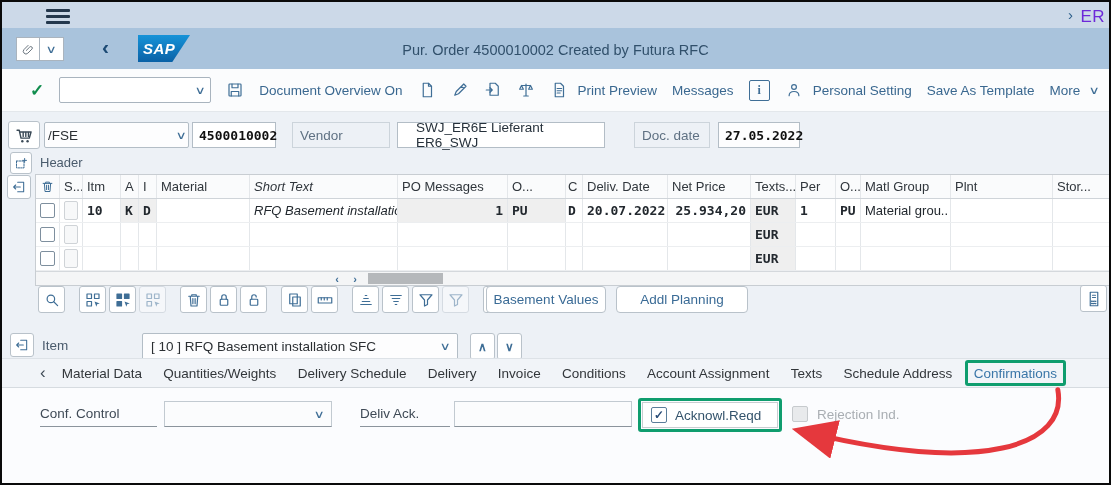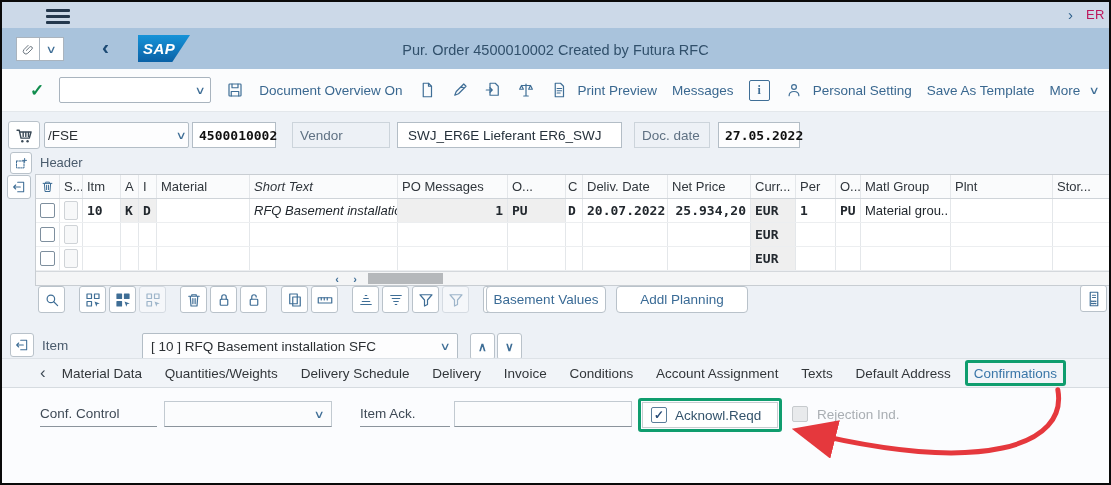--- a/index.html
+++ b/index.html
@@ -3,21 +3,21 @@
 <meta charset="utf-8">
 <style>
   html,body{margin:0;padding:0;background:#fff;font-family:"Liberation Sans",sans-serif;}
   .screen{position:relative;width:1111px;height:485px;border:2px solid #0a0a0a;box-sizing:border-box;background:#edf1f6;overflow:hidden;}
   .abs{position:absolute;}
   
   .topbar{left:0;top:0;width:100%;height:26px;background:#ccd9e8;}
   .burger{left:44px;top:7px;width:24px;display:flex;flex-direction:column;gap:3px;cursor:pointer;}
   .burger div{height:3px;background:#24384d;border-radius:1px;}
   .top-chev{right:36px;top:4px;color:#2d5f8a;font-size:15px;}
-  .top-sys{right:4px;top:5px;color:#be185d;font-size:13px;letter-spacing:.5px;}
+  .top-sys{right:4px;top:5px;color:#6d28d9;font-size:17px;letter-spacing:.5px;}
   
   .appbar{left:0;top:26px;width:100%;height:41px;background:#a9c3dc;}
   .attach-group{left:14px;top:9px;display:flex;}
   .mini-btn{width:24px;height:24px;background:#fff;border:1px solid #aab4be;display:flex;align-items:center;justify-content:center;box-sizing:border-box;}
   .mini-btn + .mini-btn{border-left:none;}
   .back-chev{left:100px;top:7px;font-size:21px;color:#1c4a74;font-weight:bold;cursor:pointer;}
   .sap-logo{left:136px;top:7px;width:52px;height:27px;background:linear-gradient(180deg,#1693d8,#0a61a6);clip-path:polygon(0 0,100% 0,66% 100%,0 100%);color:#fff;font-weight:bold;font-style:italic;font-size:15px;line-height:27px;padding-left:5px;box-sizing:border-box;letter-spacing:.5px;}
   .app-title{left:0;right:0;top:14px;text-align:center;color:#31506b;font-size:14.5px;}
   
   .toolbar{left:0;top:67px;width:100%;height:43px;background:#fbfcfd;border-bottom:1px solid #e3e7eb;display:flex;align-items:center;padding-left:28px;box-sizing:border-box;column-gap:15px;}
@@ -30,21 +30,21 @@
   .ic.dark{stroke:#3b4a57;}
   .tb-group{display:flex;align-items:center;gap:10px;cursor:pointer;}
   .info-box{width:19px;height:19px;border:1.5px solid #3f6e96;border-radius:2px;color:#3f6e96;font-size:12px;font-weight:bold;display:flex;align-items:center;justify-content:center;font-family:"Liberation Serif",serif;cursor:pointer;}
   
   .icon-btn{background:#fff;border:1px solid #b9c2ca;border-radius:3px;display:flex;align-items:center;justify-content:center;box-sizing:border-box;cursor:pointer;}
   .cart-btn{left:6px;top:119px;width:32px;height:28px;}
   .type-combo{left:42px;top:120px;width:145px;background:#fdfdfe;border:1px solid #b3bdc6;border-radius:2px;justify-content:space-between;padding:0 3px;color:#2b2f33;}
   .mono{font-family:"DejaVu Sans Mono",monospace;font-weight:bold;color:#111;}
   .num-field{left:190px;top:120px;width:84px;background:#fff;border:1px solid #b3bdc6;padding:0 6px;font-size:13px;}
   .vendor-label{left:290px;top:120px;width:98px;border:1px solid #ccd4db;color:#5f7183;padding:0 7px;}
-  .vendor-field{left:395px;top:120px;width:225px;background:#fff;border:1px solid #b3bdc6;padding:0 10px;color:#26313b;}
+  .vendor-field{left:395px;top:120px;width:208px;background:#fff;border:1px solid #b3bdc6;padding:0 18px;color:#26313b;}
   .docdate-label{left:632px;top:120px;width:76px;border:1px solid #ccd4db;color:#5f7183;padding:0 7px;}
   .docdate-field{left:716px;top:120px;width:82px;background:#fdfdfe;border:1px solid #b3bdc6;padding:0 6px;font-size:13px;}
   .hdr-exp-btn{left:8px;top:150px;width:22px;height:22px;}
   .hdr-label{left:38px;top:153px;color:#4a5b6c;font-size:13px;}
   .tbl-exp-btn{left:5px;top:173px;width:24px;height:24px;}
   .item-exp-btn{left:8px;top:331px;width:24px;height:24px;}
   
   .tbl{left:33px;top:172px;width:1080px;border:1px solid #c8cdd2;background:#fff;box-sizing:border-box;}
   .trow{display:flex;height:24px;box-sizing:border-box;}
   .hrow{background:#fafbfc;border-bottom:1px solid #cfd4d9;}
@@ -323,21 +323,21 @@
       <div class="hc c2">Itm</div>
       <div class="hc c3">A</div>
       <div class="hc c4">I</div>
       <div class="hc c5">Material</div>
       <div class="hc c6">Short Text</div>
       <div class="hc c7">PO Messages</div>
       <div class="hc c8">O...</div>
       <div class="hc c9">C</div>
       <div class="hc c10">Deliv. Date</div>
       <div class="hc c11">Net Price</div>
-      <div class="hc c12">Curr...</div>
+      <div class="hc c12">Texts...</div>
       <div class="hc c13">Per</div>
       <div class="hc c14">O...</div>
       <div class="hc c15">Matl Group</div>
       <div class="hc c16">Plnt</div>
       <div class="hc c17">Stor...</div>
     </div>
 
     <div class="trow drow">
       <div class="cc c0">
           <div class="cb"></div>
@@ -537,32 +537,32 @@
     <span class="tab-scroll-chev">‹</span>
     <div class="tabs-flex">
       <span class="tab">Material Data</span>
       <span class="tab">Quantities/Weights</span>
       <span class="tab">Delivery Schedule</span>
       <span class="tab">Delivery</span>
       <span class="tab">Invoice</span>
       <span class="tab">Conditions</span>
       <span class="tab">Account Assignment</span>
       <span class="tab">Texts</span>
-      <span class="tab">Default Address</span>
+      <span class="tab">Schedule Address</span>
       <span class="tab active"><span>Confirmations</span><span class="tab-anno"></span></span>
     </div>
   </div>
   <div class="abs tabpanel"></div>
 
   <div class="abs ulabel conf-label">Conf. Control</div>
   <div class="abs ulabel conf-combo">
     <span></span>
     <span class="chev-dn">∨</span>
   </div>
-  <div class="abs ulabel ack-label2">Item Ack.</div>
+  <div class="abs ulabel ack-label2">Deliv Ack.</div>
   <div class="abs ulabel ack-input"></div>
 
   <div class="abs ackwrap">
     <div class="ackfield">
       <span class="cb-checked">✓</span>
       <span class="ack-text">Acknowl.Reqd</span>
     </div>
     <div class="box-anno"></div>
   </div>
 

